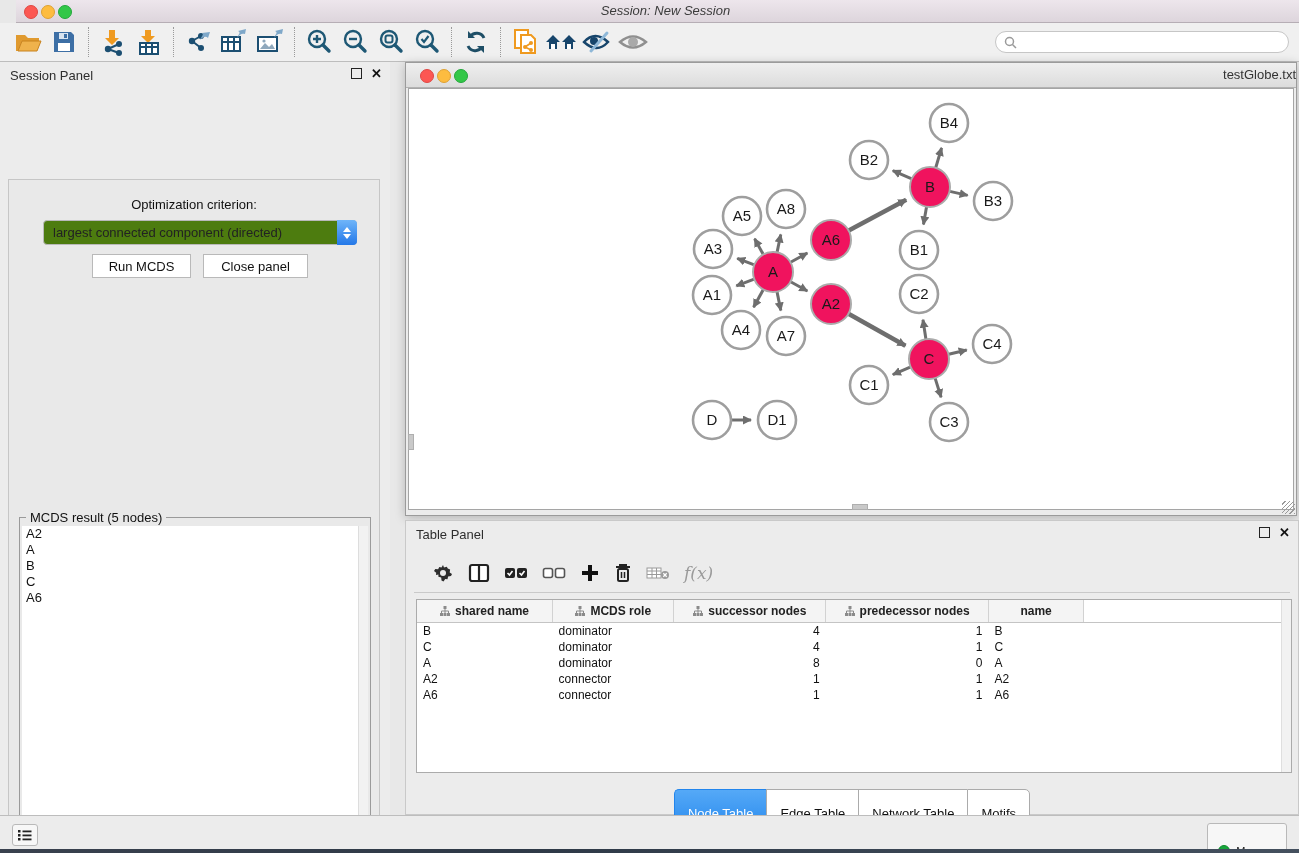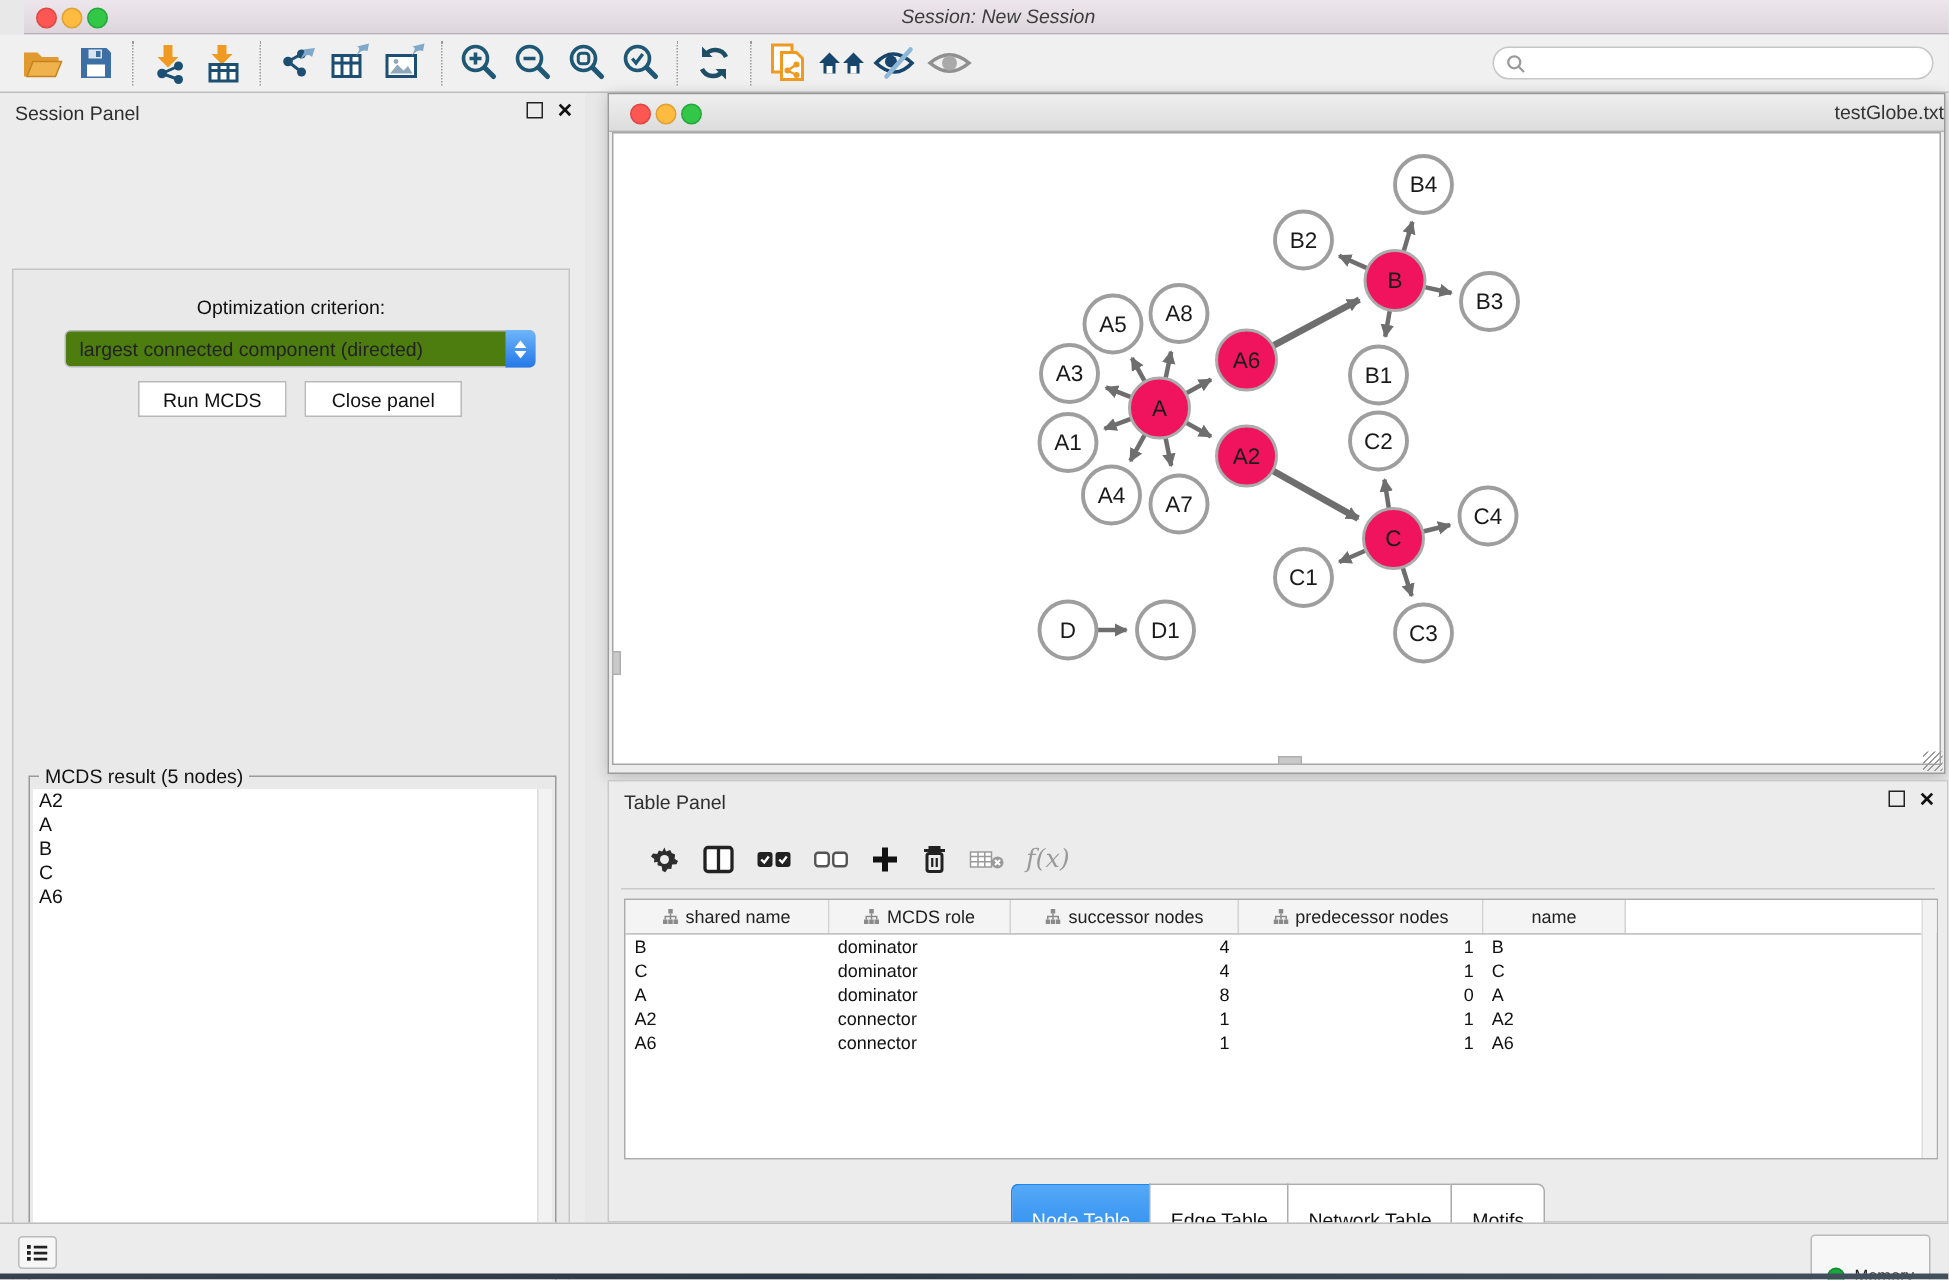--- a/index.html
+++ b/index.html
@@ -74,21 +74,21 @@
   
   #table-panel{left:405px;top:520px;width:894px;height:295px;background:#ECECEC;border:1px solid #C9C9C9;box-sizing:border-box}
   #tp-toolbar{position:absolute;left:8px;top:32px;width:876px;height:40px;display:flex;align-items:center;
     gap:14px;padding-left:18px;box-sizing:border-box;border-bottom:1px solid #C9C9C9}
   .tp-ic{display:flex;align-items:center;justify-content:center;height:30px}
   #fx-label{font-family:"DejaVu Serif",serif;font-style:italic;font-size:17px;color:#9a9a9a}
   #node-table-wrap{position:absolute;left:10px;top:78px;width:874px;height:172px;background:#fff;border:1px solid #ABABAB}
   #tp-vscroll{position:absolute;right:0;top:0;width:9px;height:100%;background:#F2F2F2;border-left:1px solid #DFDFDF}
   table{border-collapse:collapse;table-layout:fixed;width:100%}
   th{height:20px;background:#F4F4F4;border-bottom:1px solid #C4C4C4;border-right:1px solid #D2D2D2;
-     font-size:12px;font-weight:normal;color:#222;text-align:center;overflow:hidden;white-space:nowrap}
+     font-size:12px;font-weight:bold;color:#222;text-align:center;overflow:hidden;white-space:nowrap}
   th.filler{background:#fff;border-right:none}
   th .hdr-inner{display:inline-flex;align-items:center;gap:5px}
   td{height:16px;font-size:12px;color:#111;padding:0 6px;overflow:hidden;white-space:nowrap}
   td.num{text-align:right}
   #bottom-tabs{position:absolute;left:0;top:268px;width:100%;display:flex;justify-content:center}
   .bt-tab{font-size:13px;padding:16px 13px;background:#fff;border:1px solid #ABABAB;border-right:none;color:#111}
   .bt-tab:first-child{border-radius:5px 0 0 5px}
   .bt-tab:last-child{border-radius:0 5px 5px 0;border-right:1px solid #ABABAB}
   .bt-tab.active{background:linear-gradient(#55A9F7,#2285EC);color:#fff;border-color:#2285EC}
 

